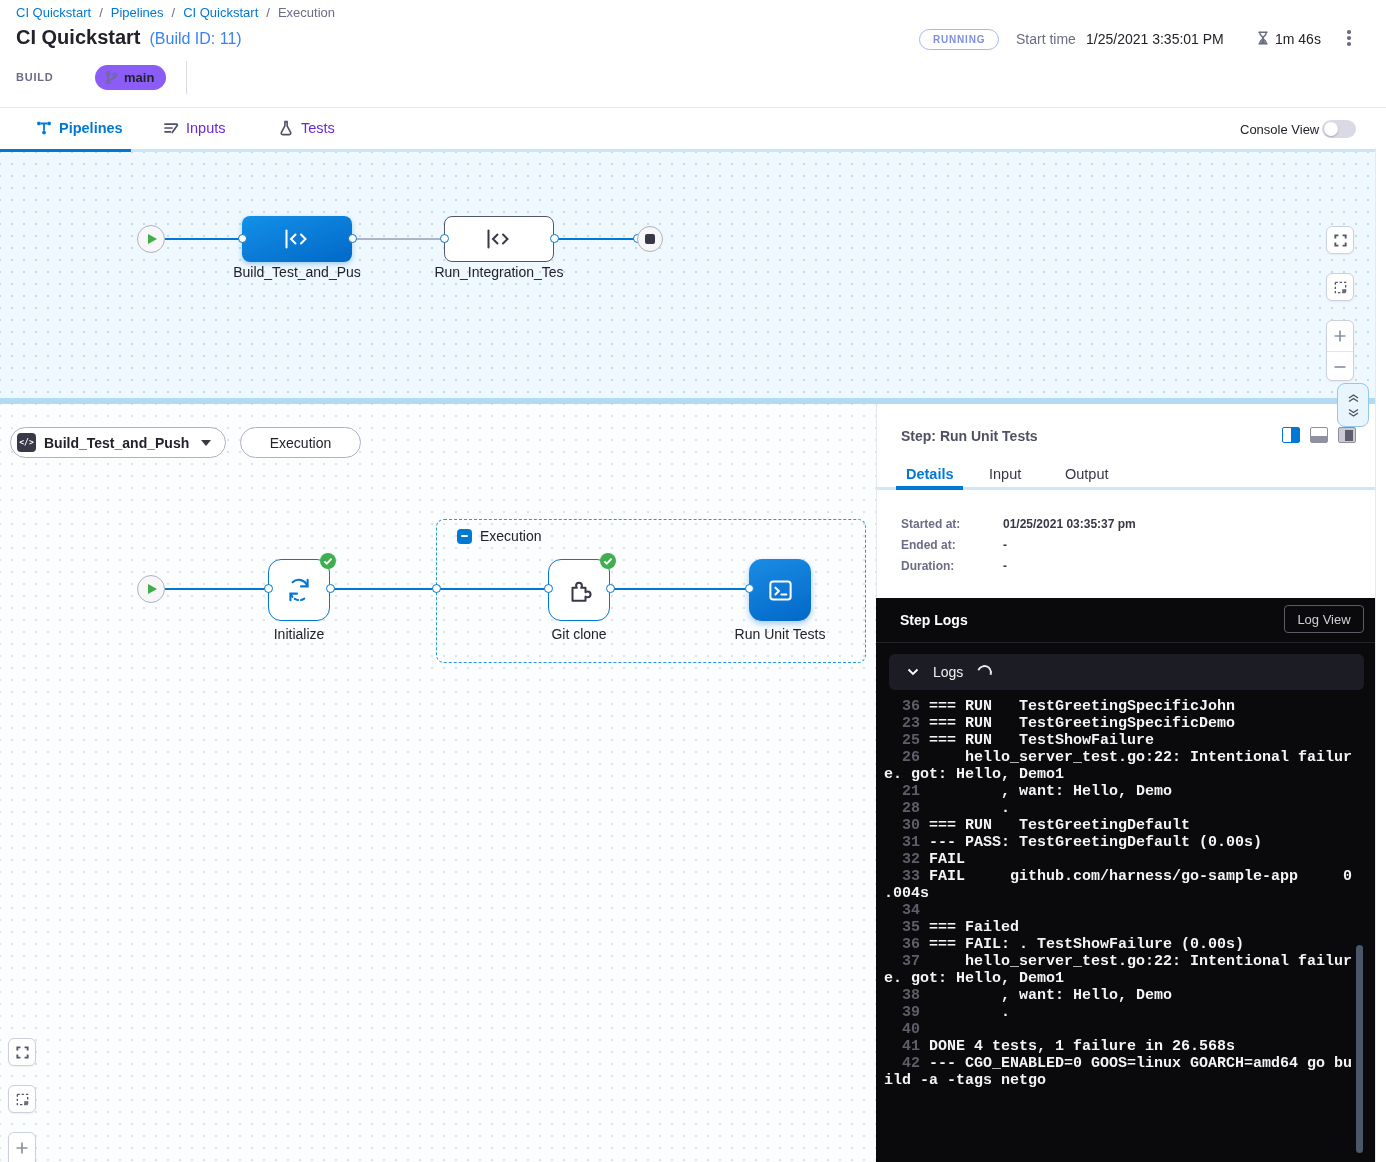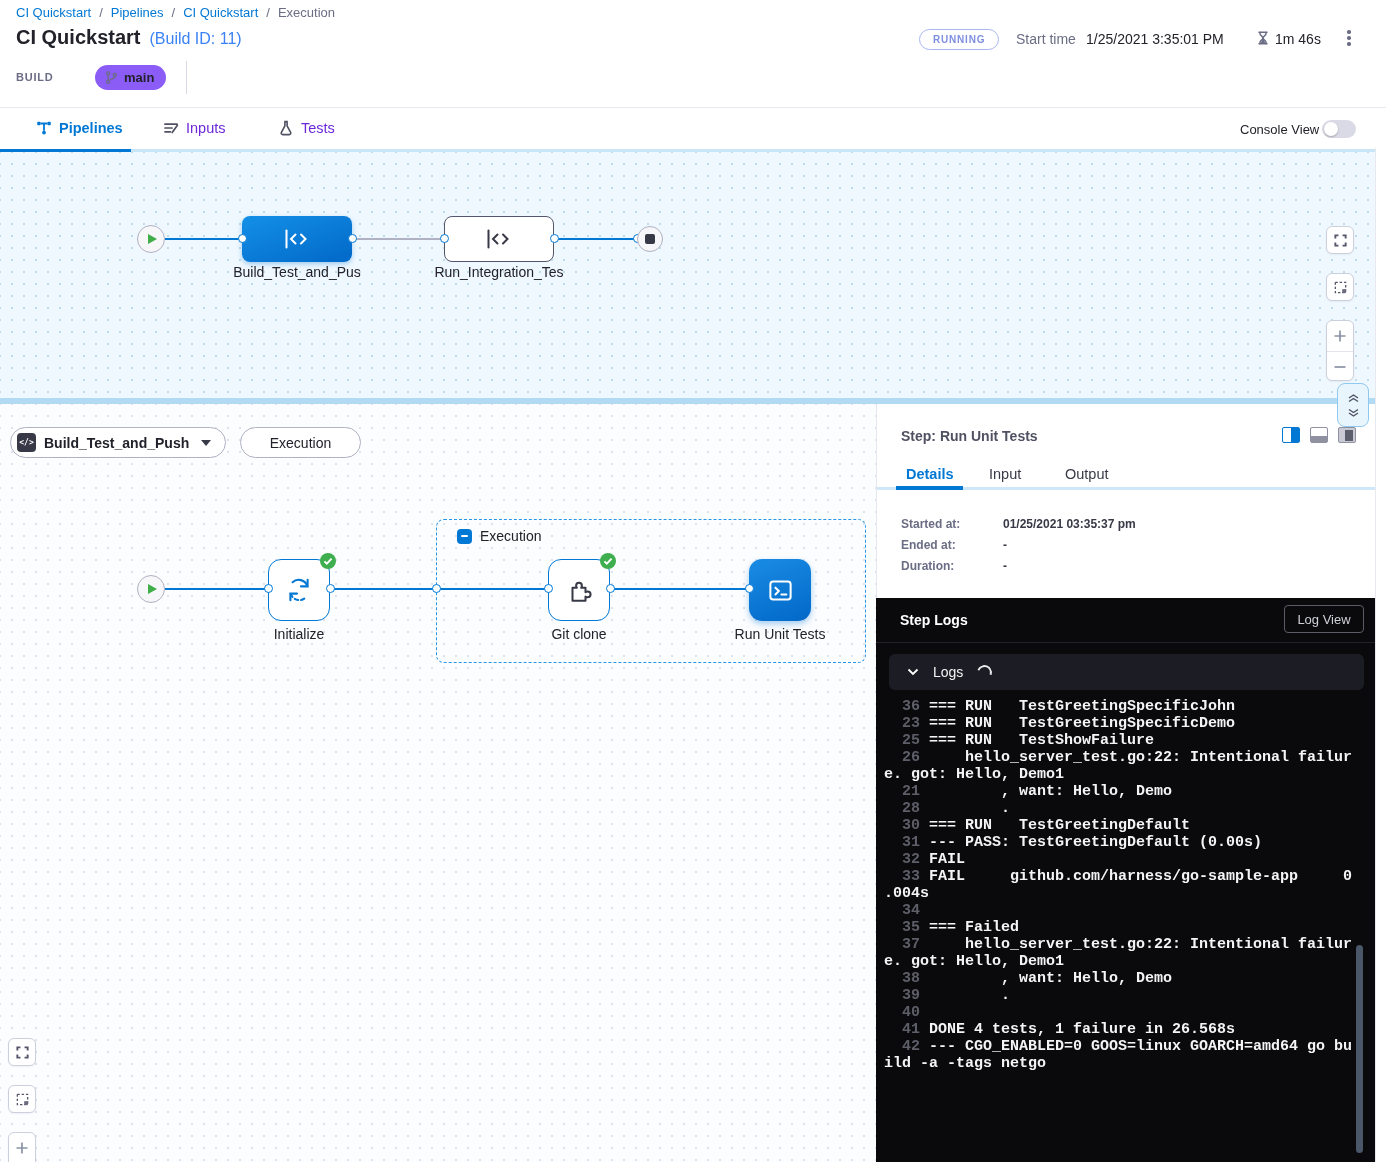--- a/index.html
+++ b/index.html
@@ -426,20 +426,21 @@
       <div class="logline"><span class="ln">  25 </span><span>=== RUN   TestShowFailure</span></div>
       <div class="logline"><span class="ln">  26 </span><span>    hello_server_test.go:22: Intentional failure. got: Hello, Demo1</span></div>
       <div class="logline"><span class="ln">  21 </span><span>        , want: Hello, Demo</span></div>
       <div class="logline"><span class="ln">  28 </span><span>        .</span></div>
       <div class="logline"><span class="ln">  30 </span><span>=== RUN   TestGreetingDefault</span></div>
       <div class="logline"><span class="ln">  31 </span><span>--- PASS: TestGreetingDefault (0.00s)</span></div>
       <div class="logline"><span class="ln">  32 </span><span>FAIL</span></div>
       <div class="logline"><span class="ln">  33 </span><span>FAIL     github.com/harness/go-sample-app     0.004s</span></div>
       <div class="logline"><span class="ln">  34 </span><span></span></div>
       <div class="logline"><span class="ln">  35 </span><span>=== Failed</span></div>
+      <div class="logline"><span class="ln">  36 </span><span>=== FAIL: . TestShowFailure (0.00s)</span></div>
       <div class="logline"><span class="ln">  37 </span><span>    hello_server_test.go:22: Intentional failure. got: Hello, Demo1</span></div>
       <div class="logline"><span class="ln">  38 </span><span>        , want: Hello, Demo</span></div>
       <div class="logline"><span class="ln">  39 </span><span>        .</span></div>
       <div class="logline"><span class="ln">  40 </span><span></span></div>
       <div class="logline"><span class="ln">  41 </span><span>DONE 4 tests, 1 failure in 26.568s</span></div>
       <div class="logline"><span class="ln">  42 </span><span>--- CGO_ENABLED=0 GOOS=linux GOARCH=amd64 go build -a -tags netgo</span></div>
     </div>
   <div class="sl-scrollthumb"></div>
 </div>
 

